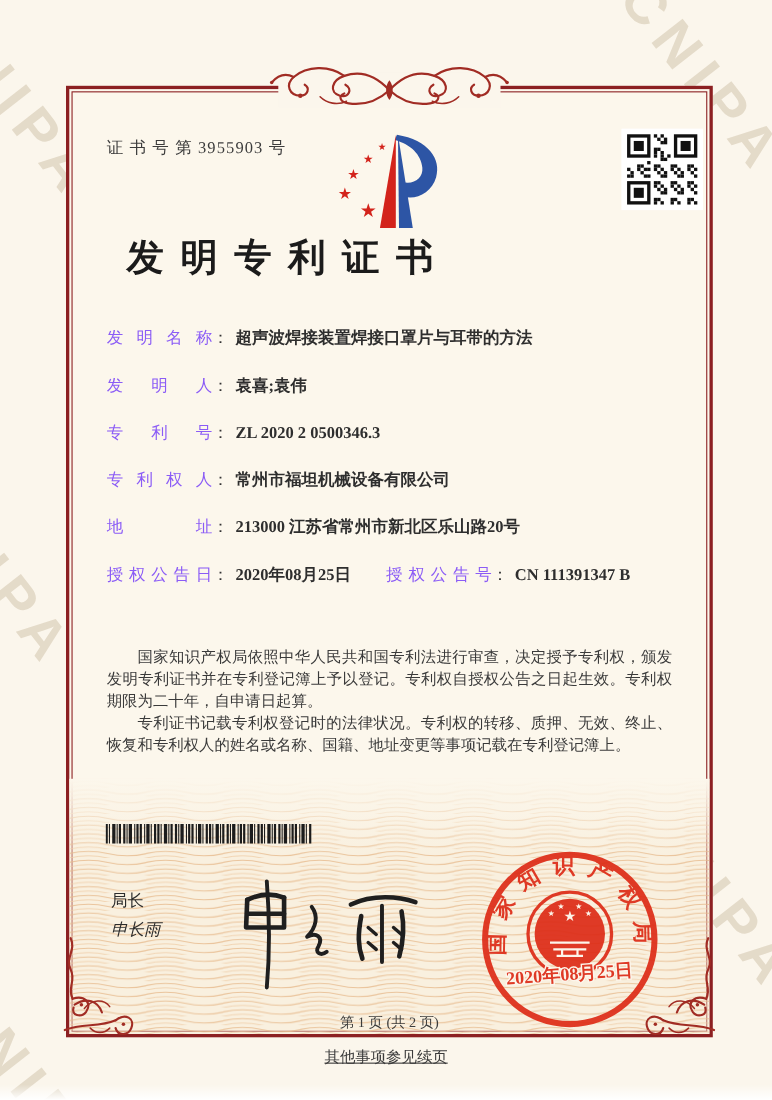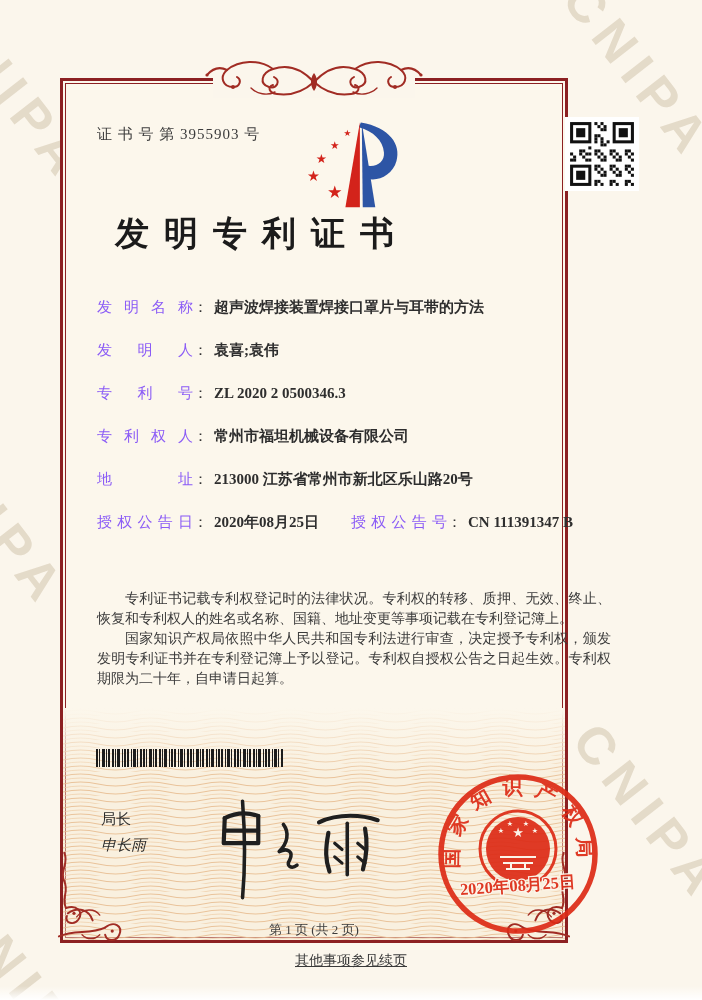--- a/index.html
+++ b/index.html
@@ -13,21 +13,21 @@
     background:linear-gradient(rgba(255,255,255,0),#fff);pointer-events:none;}
   
   .wm{
     position:absolute;font-family:"Liberation Sans","DejaVu Sans",sans-serif;
     font-weight:bold;font-size:52px;letter-spacing:10px;
     color:rgba(177,157,118,0.30);transform:rotate(52deg);transform-origin:0 0;
     white-space:nowrap;z-index:0;user-select:none;
   }
   
   .frame{
-    position:absolute;left:60px;top:78px;width:508px;height:865px;
+    position:absolute;left:60px;top:78px;width:588px;height:865px;
     box-sizing:border-box;border:3px solid #8c2022;background:#fcf7ec;z-index:1;
   }
   .frame::before{
     content:"";position:absolute;inset:2px;border:1px solid #8c2022;pointer-events:none;
   }
   .waves{position:absolute;left:0;bottom:0;width:100%;height:232px;z-index:0;}
   .wavefade{position:absolute;left:0;bottom:162px;width:100%;height:70px;z-index:0;
     background:linear-gradient(#fcf7ec,rgba(252,247,236,0));}
   .top-ornament{position:absolute;left:50%;top:-27px;transform:translateX(-50%);z-index:3;}
   .corner{position:absolute;z-index:3;}
@@ -256,22 +256,22 @@
       </div>
       <div class="frow">
         <span class="flabel">地址</span><span class="fcolon">：</span><span class="fvalue">213000 江苏省常州市新北区乐山路20号</span>
       </div>
       <div class="frow">
         <span class="flabel">授权公告日</span><span class="fcolon">：</span><span class="fvalue">2020年08月25日</span><span class="flabel pair2">授权公告号</span><span class="fcolon">：</span><span class="fvalue">CN 111391347 B</span>
       </div>
     </div>
 
     <div class="paras">
+      <p>国家知识产权局依照中华人民共和国专利法进行审查，决定授予专利权，颁发发明专利证书并在专利登记簿上予以登记。专利权自授权公告之日起生效。专利权期限为二十年，自申请日起算。</p>
       <p>专利证书记载专利权登记时的法律状况。专利权的转移、质押、无效、终止、恢复和专利权人的姓名或名称、国籍、地址变更等事项记载在专利登记簿上。</p>
-      <p>国家知识产权局依照中华人民共和国专利法进行审查，决定授予专利权，颁发发明专利证书并在专利登记簿上予以登记。专利权自授权公告之日起生效。专利权期限为二十年，自申请日起算。</p>
     </div>
 
     <svg class="barcode" id="bcsvg" width="192" height="18" viewBox="0 0 192 18">
         <rect x="0" y="0" width="2" height="18" fill="#1c1c1c"></rect>
         <rect x="3" y="0" width="1" height="18" fill="#1c1c1c"></rect>
         <rect x="6" y="0" width="3" height="18" fill="#1c1c1c"></rect>
         <rect x="10" y="0" width="1" height="18" fill="#1c1c1c"></rect>
         <rect x="12" y="0" width="2" height="18" fill="#1c1c1c"></rect>
         <rect x="16" y="0" width="2" height="18" fill="#1c1c1c"></rect>
         <rect x="19" y="0" width="1" height="18" fill="#1c1c1c"></rect>

